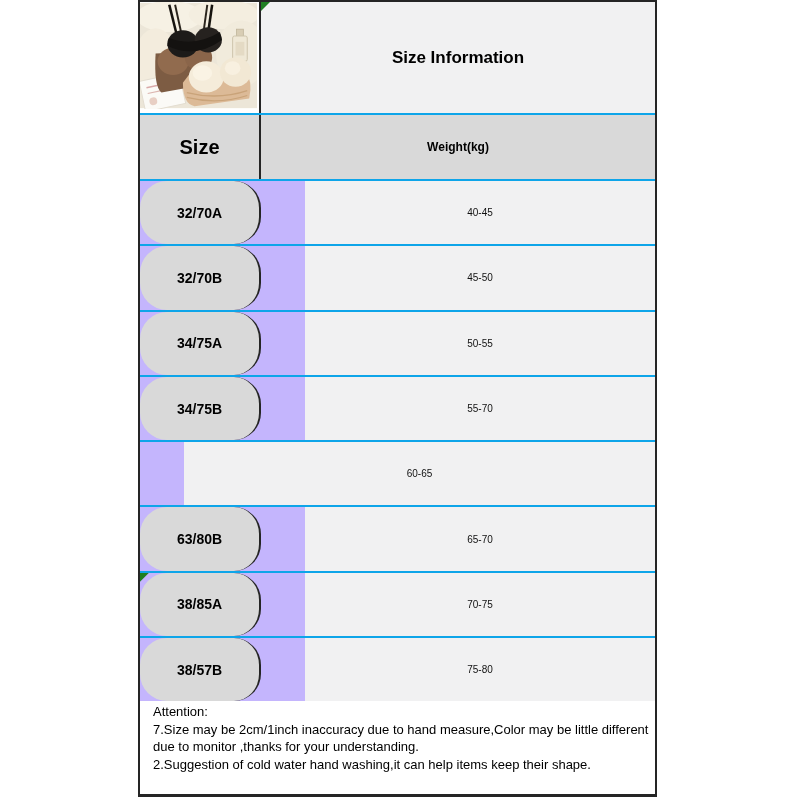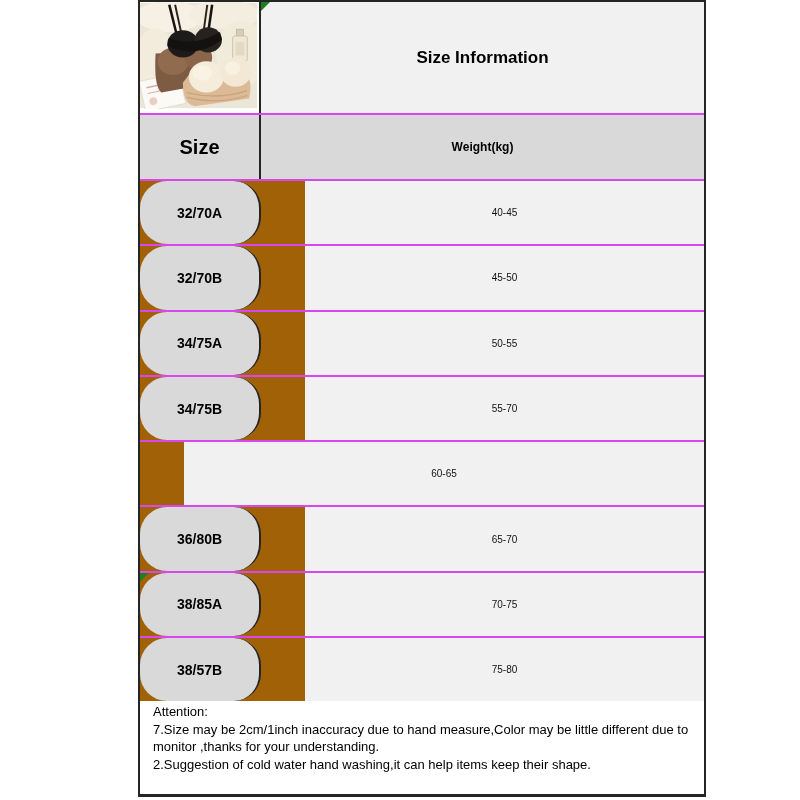--- a/index.html
+++ b/index.html
@@ -6,29 +6,29 @@
   html, body {
     width: 800px; height: 800px;
     background: #ffffff;
     font-family: "Liberation Sans", sans-serif;
     overflow: hidden;
   }
   .page { position: relative; width: 800px; height: 800px; background: #ffffff; }
 
   .sheet {
     position: absolute; left: 138px; top: 0;
-    width: 568px; height: 797px;
+    width: 519px; height: 797px;
     border: 2px solid #252525;
     border-bottom-width: 3px;
-    background: #a16207;
+    background: #c4b5fd;
     display: flex; flex-direction: column; justify-content: flex-end;
   }
 
   .row { display: flex; flex: none; }
-  .row.bordered { border-top: 2px solid #d946ef; }
+  .row.bordered { border-top: 2px solid #0ea5e9; }
 
   .size-col {
     width: 121px; flex: none;
     border-right: 2px solid #252525;
     display: flex; align-items: center; justify-content: center;
     text-align: center;
   }
   .value-col {
     flex: 1;
     display: flex; align-items: center; justify-content: center;
@@ -154,21 +154,21 @@
       <div class="value-col value-cell">50-55</div>
     </div>
     <div class="row data-row bordered">
       <div class="size-col size-cell">34/75B</div>
       <div class="value-col value-cell">55-70</div>
     </div>
     <div class="row data-row bordered">
       <div class="value-col value-cell">60-65</div>
     </div>
     <div class="row data-row bordered">
-      <div class="size-col size-cell">36/80B</div>
+      <div class="size-col size-cell">63/80B</div>
       <div class="value-col value-cell">65-70</div>
     </div>
     <div class="row data-row bordered">
       <div class="size-col size-cell">
         <span class="corner-marker"></span>
         <span>38/85A</span>
       </div>
       <div class="value-col value-cell">70-75</div>
     </div>
     <div class="row data-row bordered">

